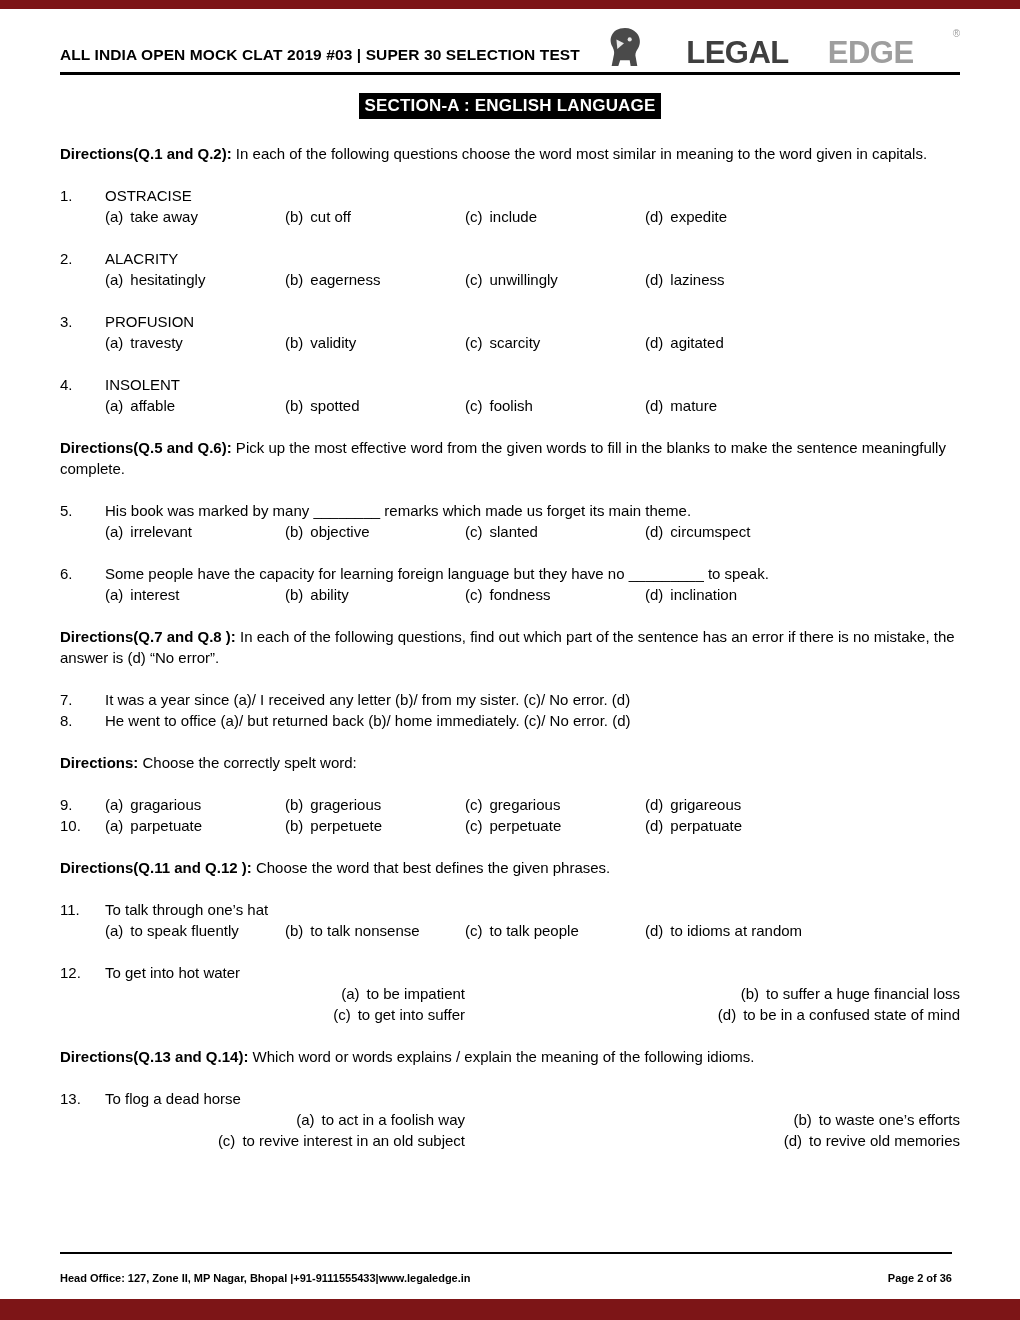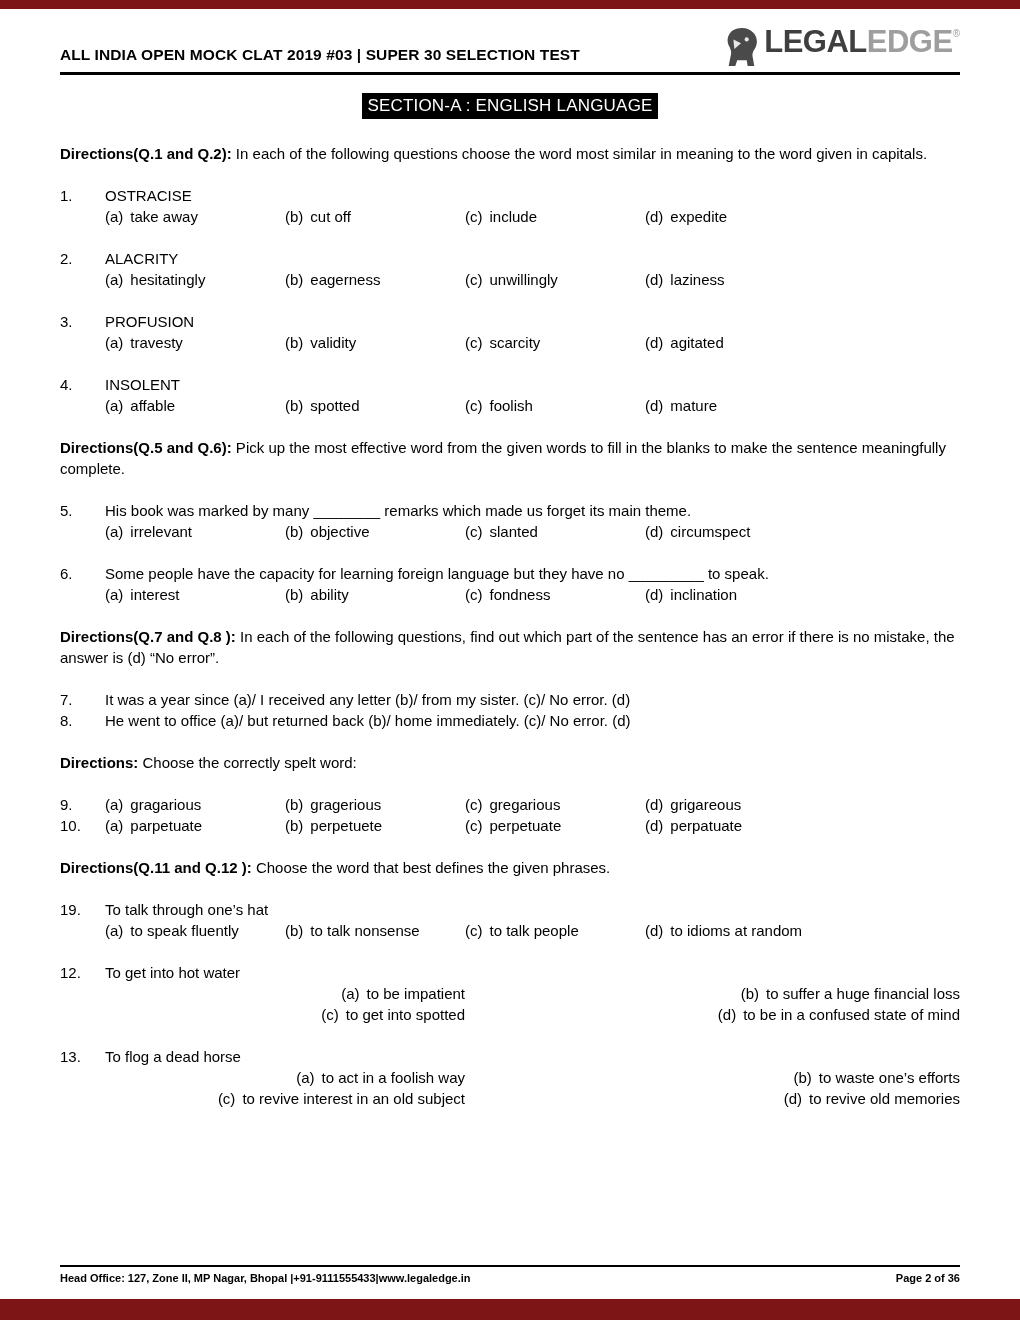--- a/index.html
+++ b/index.html
@@ -4,39 +4,39 @@
 <style>
   * { margin:0; padding:0; box-sizing:border-box; }
   html,body { background:#e9e9e9; }
   body { font-family:"Liberation Sans", sans-serif; color:#000; }
   .page { position:relative; width:1020px; height:1320px; background:#fff; overflow:hidden; margin:0 auto; }
   .topbar { position:absolute; top:0; left:0; right:0; height:9px; background:var(--bar,#7d1517); }
   .bottombar { position:absolute; bottom:0; left:0; right:0; height:21px; background:var(--bar,#7d1517); }
   .content-wrap { padding:26px 60px 0 60px; }
   .header { display:flex; justify-content:space-between; align-items:flex-end; border-bottom:3px solid #000; padding-bottom:4px; }
   .header-title { font-size:15.5px; font-weight:bold; padding-bottom:4px; letter-spacing:0.1px; }
-  .logo { display:flex; align-items:flex-start; line-height:1; }
+  .logo { display:flex; align-items:flex-end; line-height:1;gap:39px; }
   .logo-icon { margin-right:4px; display:inline-flex; }
   .logo-word1 { font-size:31px; font-weight:bold; color:var(--logo-dark,#3f3f3f); letter-spacing:-0.5px; }
   .logo-word2 { font-size:31px; font-weight:bold; color:var(--logo-gray,#9e9e9e); letter-spacing:-0.5px; }
   .logo-reg { font-size:10px; color:var(--logo-gray,#9e9e9e); align-self:flex-start; margin-top:3px; }
   .section-row { text-align:center; margin:18px 0 24px 0; }
-  .section-title { display:inline-block; background:var(--section-bg,#000); color:#fff; font-weight:normal; font-size:17px; padding:3px 5px; letter-spacing:0.2px; }
+  .section-title { display:inline-block; background:var(--section-bg,#000); color:#fff; font-weight:bold; font-size:17px; padding:3px 5px; letter-spacing:0.2px; }
   #content { font-size:15px; line-height:21px; }
   .b { margin:21px 0; }
   .b-line, .b-qrow { margin:0; }
   .bold { font-weight:bold;margin-top:28px; }
   .q { display:flex; }
   .qnum { width:45px; flex:none; }
   .qbody { flex:1; }
   .opts.row4 { display:grid; grid-template-columns:180px 180px 180px 1fr; }
   .opts.grid2 { display:grid; grid-template-columns:360px 1fr;text-align:right; }
   .opt { white-space:nowrap; }
   .ol { display:inline-block; margin-right:7px; }
-  .footer { position:absolute; left:60px; right:60px; bottom:36px; border-top:2px solid #000; padding-top:5px; display:flex; justify-content:space-between; font-size:11px; font-weight:bold; }
+  .footer { position:absolute; left:60px; right:68px; bottom:36px; border-top:2px solid #000; padding-top:18px; display:flex; justify-content:space-between; font-size:11px; font-weight:bold; }
 </style>
 </head>
 <body>
 
 <div class="page">
   <div class="topbar"></div>
 
   <div class="content-wrap">
     <div class="header">
       <div class="header-title">ALL INDIA OPEN MOCK CLAT 2019 #03 | SUPER 30 SELECTION TEST</div>
@@ -164,43 +164,44 @@
             <div class="opts row4">
               <div class="opt"><span class="ol">(a)</span><span class="ot">parpetuate</span></div>
               <div class="opt"><span class="ol">(b)</span><span class="ot">perpetuete</span></div>
               <div class="opt"><span class="ol">(c)</span><span class="ot">perpetuate</span></div>
               <div class="opt"><span class="ol">(d)</span><span class="ot">perpatuate</span></div>
             </div>
           </div>
         </div>
         <div class="b b-directions"><span class="bold">Directions(Q.11 and Q.12 ):</span> Choose the word that best defines the given phrases.</div>
         <div class="b q b-question">
-          <div class="qnum">19.</div>
+          <div class="qnum">11.</div>
           <div class="qbody">
             <div class="stem">To talk through one’s hat</div>
             <div class="opts row4">
               <div class="opt"><span class="ol">(a)</span><span class="ot">to speak fluently</span></div>
               <div class="opt"><span class="ol">(b)</span><span class="ot">to talk nonsense</span></div>
               <div class="opt"><span class="ol">(c)</span><span class="ot">to talk people</span></div>
               <div class="opt"><span class="ol">(d)</span><span class="ot">to idioms at random</span></div>
             </div>
           </div>
         </div>
         <div class="b q b-question">
           <div class="qnum">12.</div>
           <div class="qbody">
             <div class="stem">To get into hot water</div>
             <div class="opts grid2">
               <div class="opt"><span class="ol">(a)</span><span class="ot">to be impatient</span></div>
               <div class="opt"><span class="ol">(b)</span><span class="ot">to suffer a huge financial loss</span></div>
-              <div class="opt"><span class="ol">(c)</span><span class="ot">to get into spotted</span></div>
+              <div class="opt"><span class="ol">(c)</span><span class="ot">to get into suffer</span></div>
               <div class="opt"><span class="ol">(d)</span><span class="ot">to be in a confused state of mind</span></div>
             </div>
           </div>
         </div>
+        <div class="b b-directions"><span class="bold">Directions(Q.13 and Q.14):</span> Which word or words explains / explain the meaning of the following idioms.</div>
         <div class="b q b-question">
           <div class="qnum">13.</div>
           <div class="qbody">
             <div class="stem">To flog a dead horse</div>
             <div class="opts grid2">
               <div class="opt"><span class="ol">(a)</span><span class="ot">to act in a foolish way</span></div>
               <div class="opt"><span class="ol">(b)</span><span class="ot">to waste one’s efforts</span></div>
               <div class="opt"><span class="ol">(c)</span><span class="ot">to revive interest in an old subject</span></div>
               <div class="opt"><span class="ol">(d)</span><span class="ot">to revive old memories</span></div>
             </div>

